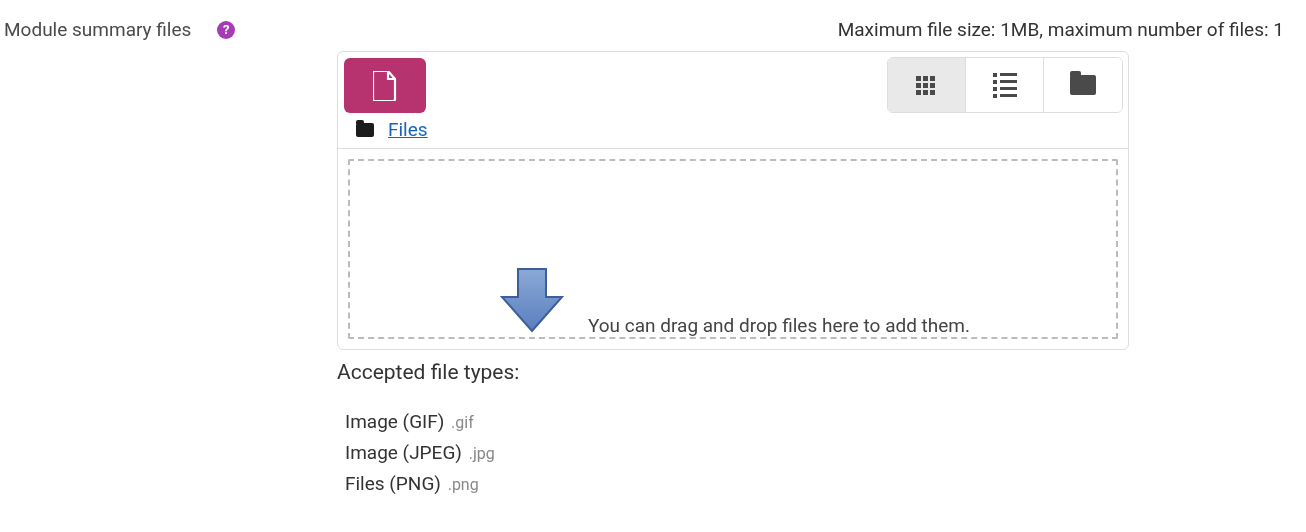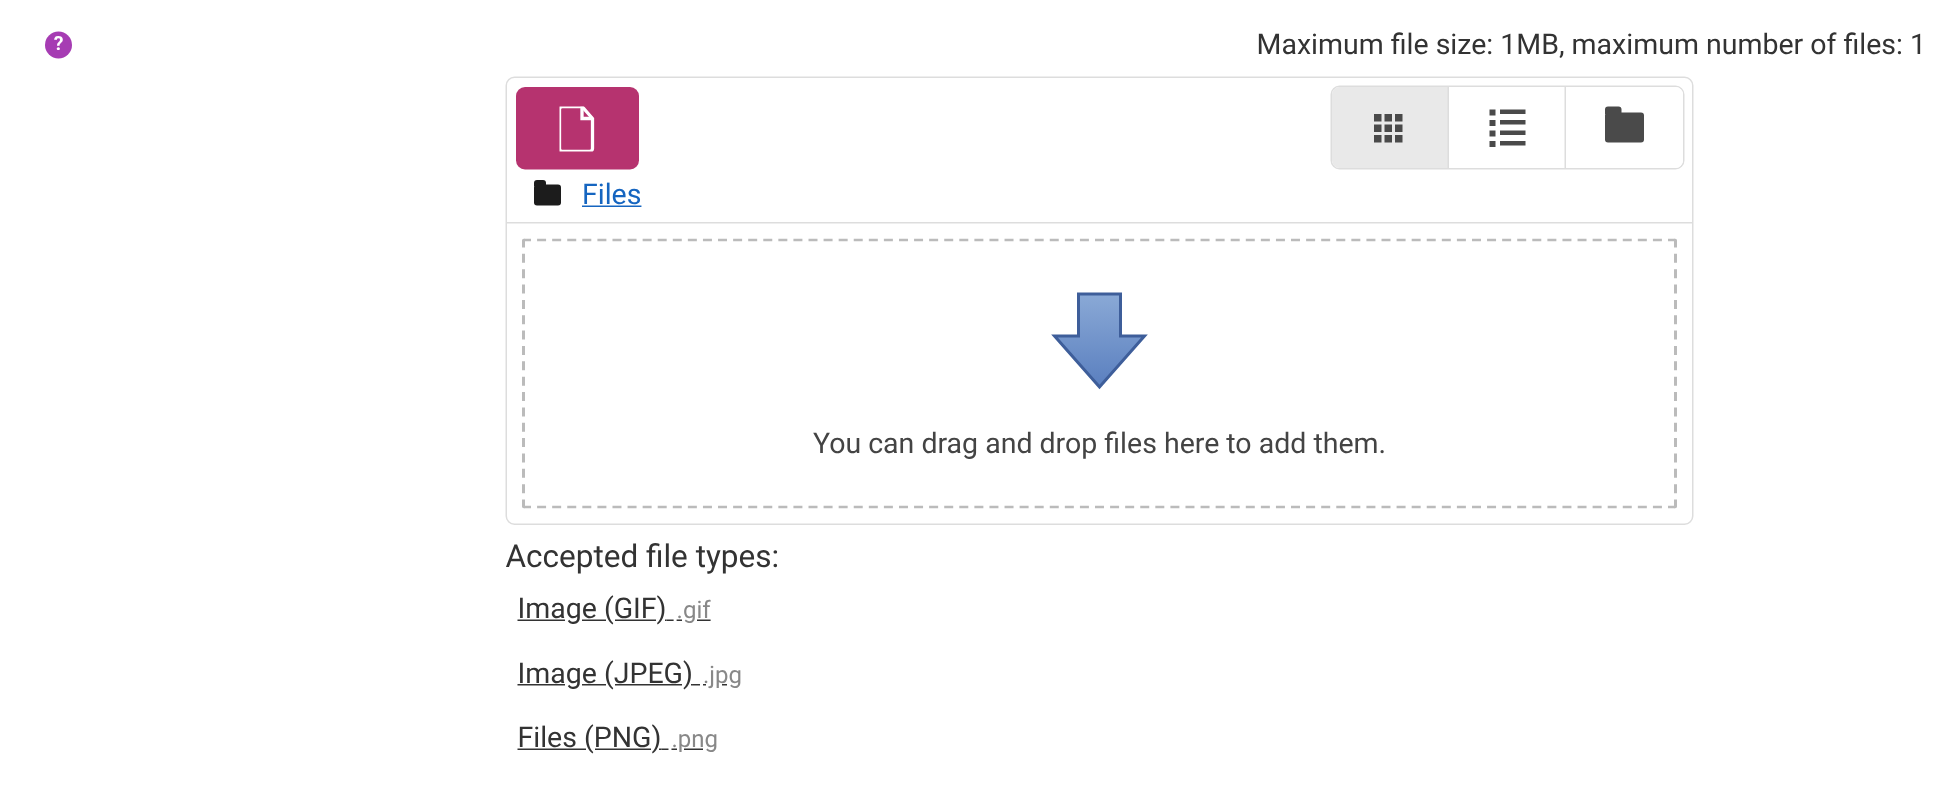--- a/index.html
+++ b/index.html
@@ -145,52 +145,52 @@
       width:11px;height:5px;
       background:#4a4a4a;
       border-radius:2px 2px 0 0;
     }
     .dropzone-wrap { padding: 10px; }
     .dropzone {
       border: 2px dashed #bbb;
       border-radius: 2px;
       height: 180px;
       display: flex;
-      flex-direction: column;
-      align-items: center;
+      flex-direction: row;
+      align-items: flex-end;
       justify-content: center;
       gap: 20px;
     }
     .down-arrow {
       display: block;
     }
     .dropzone-text {
       color: #444;
       font-size: 19px;
     }
     .accepted-label {
       margin-top: 10px;
       color: #333;
       font-size: 21px;
     }
     .filetype-list {
-      margin-top: 10px;
+      margin-top: 26px;
       padding-left: 8px;
       display: flex;
       flex-direction: column;
-      gap: 20px;
-      text-decoration: underline;
+      gap: 8px;
     }
     .filetype-row { font-size: 19px; }
     .filetype-ext { color: #888; font-size: 16px; margin-left: 2px; }
   </style>
 </head>
 <body>
 
 <div class="top-row">
+  <span class="label-text">Module summary files</span>
   <span class="help-icon">?</span>
   <span class="spacer"></span>
   <span class="limits">Maximum file size: 1MB, maximum number of files: 1</span>
 </div>
 
 <div class="content-col">
   <div class="filemanager">
     <div class="fm-header">
       <div class="fm-left">
         <div class="fm-add-btn">

